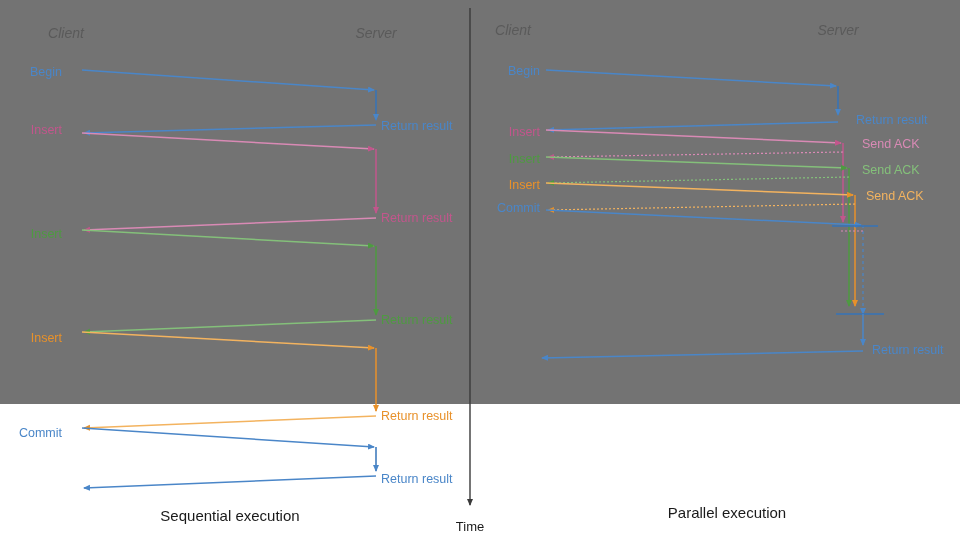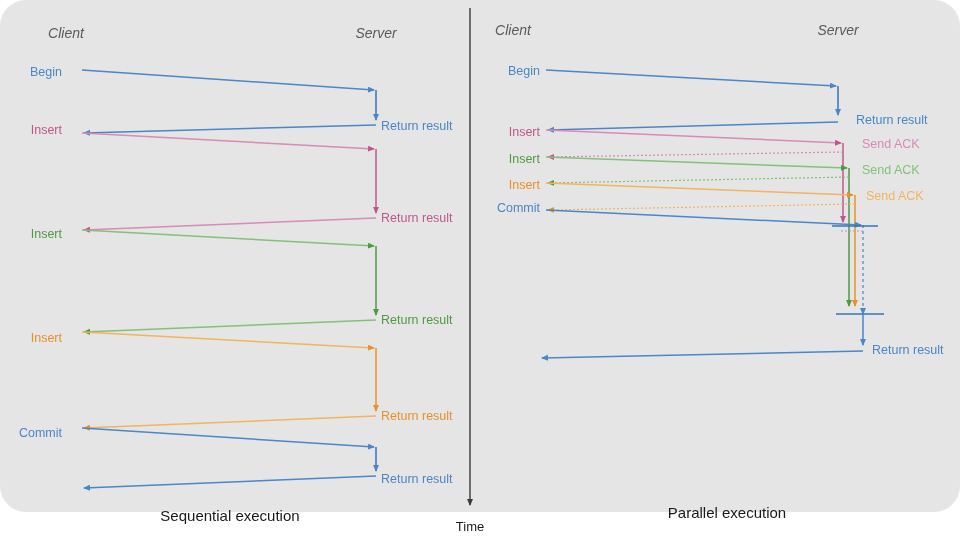--- a/index.html
+++ b/index.html
@@ -10,23 +10,22 @@
   body {
     width: 960px;
     height: 540px;
     font-family: "Liberation Sans", sans-serif;
     overflow: hidden;
     position: relative;
   }
   #stage {
     position: relative;
     width: 960px;
-    height: 512px;
-    background: #e5e5e5;
-    border-radius: 26px;
+    height: 404px;
+    background: #737373;
   }
   svg.diagram {
     position: absolute;
     left: 0;
     top: 0;
     width: 960px;
     height: 540px;
   }
   text {
     font-family: "Liberation Sans", sans-serif;

